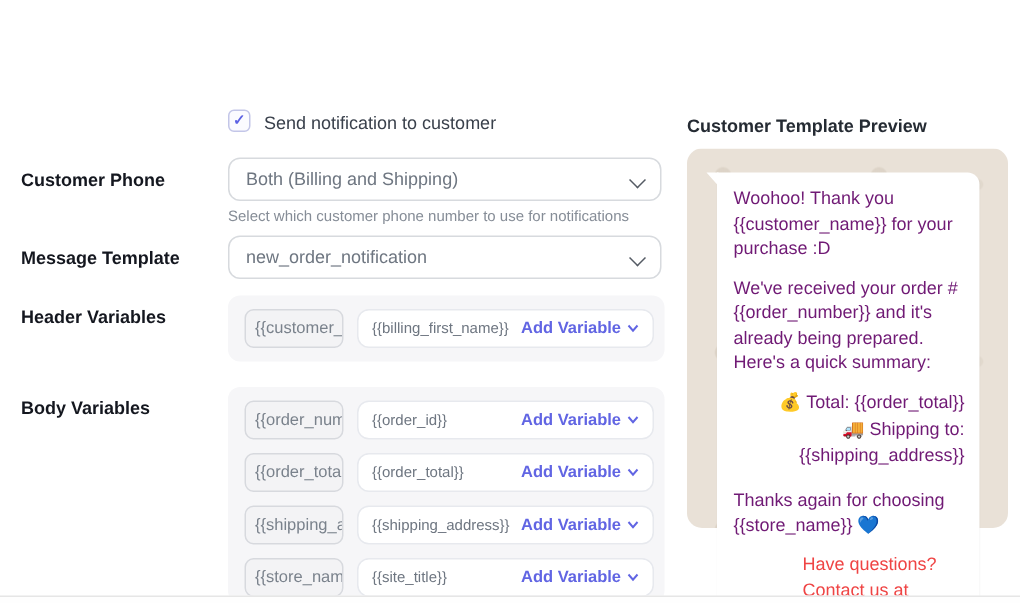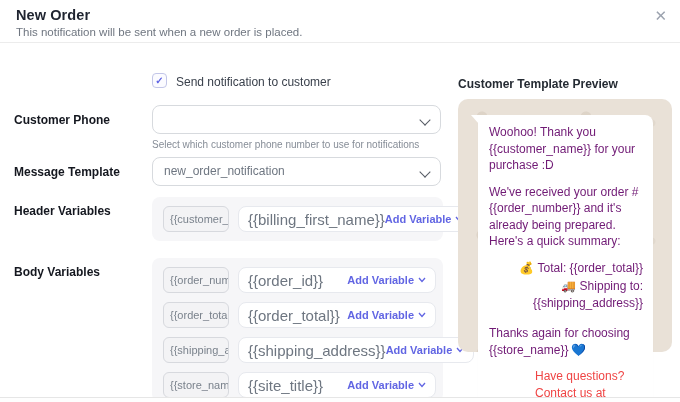--- a/index.html
+++ b/index.html
@@ -28,21 +28,21 @@
                   transform:rotate(45deg); margin:0 auto; }
   .helper { position:absolute; left:152px; font-size:10px; color:#868d97; }
 
   .var-wrap { position:absolute; left:152px; width:291px; background:#f6f6f8; border-radius:8px; padding:9px 7px 9px 11px; }
   .var-row { display:flex; align-items:center; height:26px; margin-bottom:9px; }
   .var-row:last-child { margin-bottom:0; }
   .var-tag { width:66px; height:26px; flex:0 0 66px; background:#f3f3f5; border:1px solid #d7d9de; border-radius:6px;
              font-size:11px; color:#7a828c; line-height:24px; padding:0 6px; white-space:nowrap; overflow:hidden; margin-right:9px; }
   .var-field { flex:1; height:26px; background:#fff; border:1px solid #e7e9ee; border-radius:8px; display:flex;
                align-items:center; padding:0 9px; }
-  .var-value { flex:1; font-size:15px; color:#6e7681; white-space:nowrap; overflow:hidden; }
+  .var-value { flex:1; font-size:10px; color:#6e7681; white-space:nowrap; overflow:hidden; }
   .var-action { font-size:11px; color:#6165e3; cursor:pointer; white-space:nowrap; display:flex; align-items:center;font-weight:bold; }
   .var-action svg { margin-left:4px; }
 
   
   .pv-title { position:absolute; left:458px; top:77px; width:214px; font-size:12px; font-weight:700; color:#252b33; }
   .pv-panel { position:absolute; left:458px; top:99px; width:214px; height:253px; border-radius:10px;
               background-color:#e9e1d7;
               background-image:
                 radial-gradient(circle at 24px 18px, rgba(158,142,120,.16) 0 5px, rgba(158,142,120,0) 6px),
                 radial-gradient(circle at 72px 58px, rgba(158,142,120,.13) 0 4px, rgba(158,142,120,0) 5px),
@@ -59,33 +59,29 @@
   .bubble p.muted { color:#ef4444; margin-bottom:4px;margin-left:46px; }
 
   
   .footer-edge { position:absolute; left:0; right:0; bottom:0; height:5px; background:#fefefe; border-top:1px solid #e6e6e6; }
 </style>
 </head>
 <body>
 
 <div class="dialog">
 
-  <div class="hdr">
-    <div class="hdr-title">New Order</div>
-    <div class="hdr-sub">This notification will be sent when a new order is placed.</div>
-    <div class="close-btn">✕</div>
-  </div>
 
   <div class="cb-box">
     <span>✓</span>
   </div>
   <div class="cb-label">Send notification to customer</div>
 
   <div class="flabel" style="top:113px;">Customer Phone</div>
   <div class="select" style="top:105px;">
+    <span>Both (Billing and Shipping)</span>
     <span class="chev"></span>
   </div>
   <div class="helper" style="top:139px;">Select which customer phone number to use for notifications</div>
 
   <div class="flabel" style="top:165px;">Message Template</div>
   <div class="select" style="top:157px;">
     <span>new_order_notification</span>
     <span class="chev"></span>
   </div>
 

